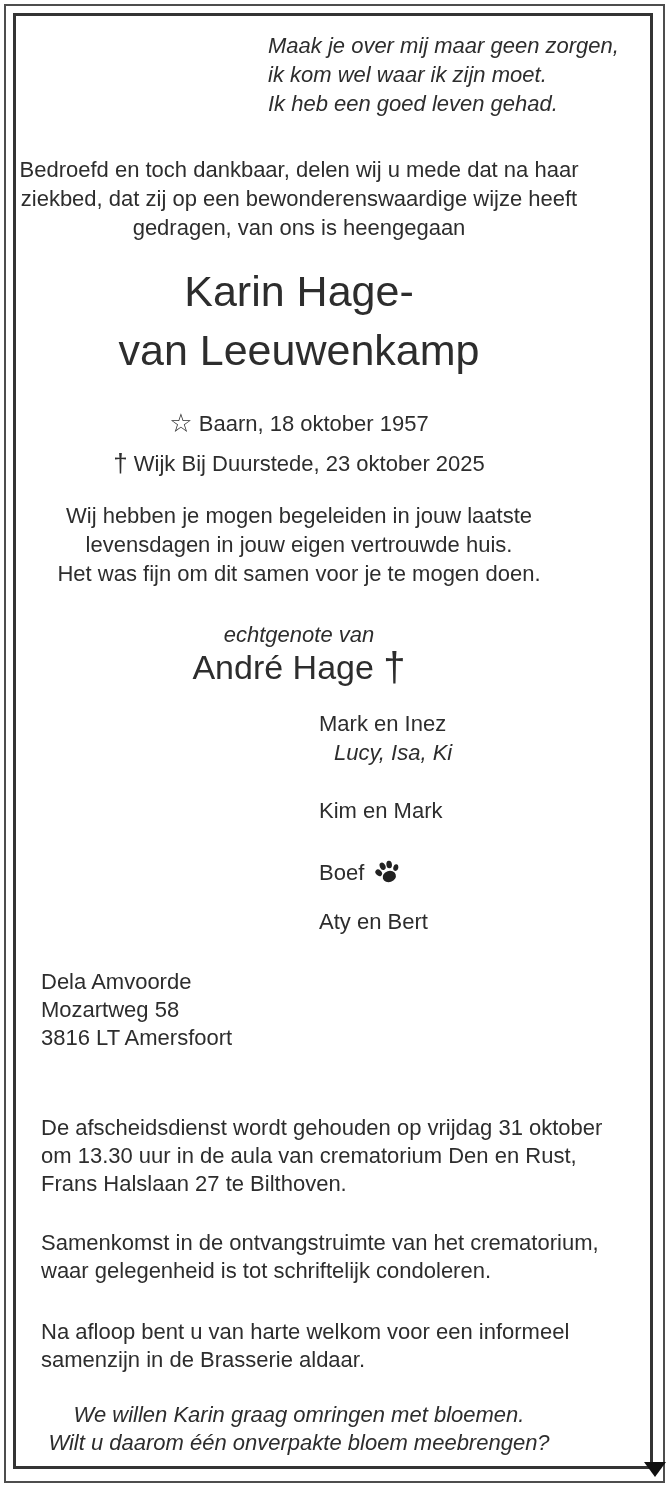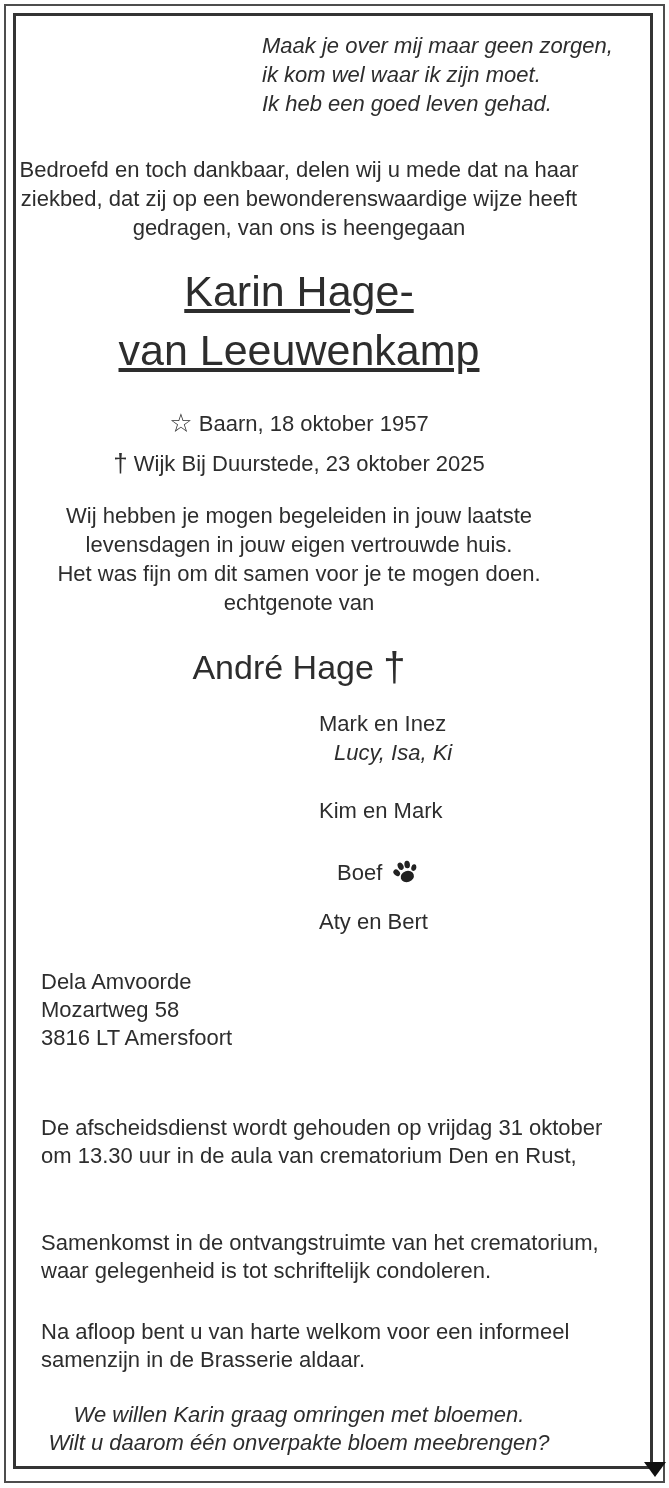--- a/index.html
+++ b/index.html
@@ -18,35 +18,35 @@
   }
   .inner-frame {
     position: absolute;
     left: 13px; top: 13px; right: 16px; bottom: 19px;
     border: 3px solid #343434;
     pointer-events: none;
   }
   .block { position: absolute; font-size: 22px; line-height: 29px; }
   .centered { left: 13px; width: 572px; text-align: center; }
 
-  .quote { left: 262px; top: 31px; font-style: italic; }
+  .quote { left: 268px; top: 31px; font-style: italic; }
   .intro { top: 155px; }
-  .name-block { top: 262px; font-size: 43px; line-height: 59px; text-decoration: underline; }
+  .name-block { top: 262px; font-size: 43px; line-height: 59px; }
   .birth-line { top: 409px; }
   .death-line { top: 449px; }
   .symbol { font-size: 26px; line-height: 29px; vertical-align: -1px; }
   .care { top: 501px; }
-  .spouse-label { top: 588px; }
+  .spouse-label { top: 620px; font-style: italic; }
   .spouse-name { top: 647px; font-size: 34px; line-height: 40px; }
   .spouse-name .symbol { font-size: 40px; line-height: 40px; vertical-align: -2px; }
   .family { left: 319px; top: 709px; }
   .family-row { white-space: nowrap; }
   .family-row.italic-indent { font-style: italic; padding-left: 15px; }
   .family-row.gap-29 { margin-top: 29px; }
-  .family-row.gap-33 { margin-top: 33px; margin-left: 18px; }
+  .family-row.gap-33 { margin-top: 33px; }
   .family-row.gap-28 { margin-top: 20px; }
   .family-row.with-icon { display: flex; align-items: center; gap: 11px; }
   .paw-svg { transform: rotate(-18deg); fill: #222; }
   .address { left: 41px; top: 968px; line-height: 28px; }
   .service { left: 41px; top: 1114px; line-height: 28px; }
   .gathering { left: 41px; top: 1229px; line-height: 28px; }
   .informal { left: 41px; top: 1318px; line-height: 28px; }
   .flowers { top: 1401px; font-style: italic; line-height: 28px; }
   .scroll-icon {
     position: absolute;
@@ -123,20 +123,21 @@
 
 <div class="block address">
   <div>Dela Amvoorde</div>
   <div>Mozartweg 58</div>
   <div>3816 LT Amersfoort</div>
 </div>
 
 <div class="block service">
   <div>De afscheidsdienst wordt gehouden op vrijdag 31 oktober</div>
   <div>om 13.30 uur in de aula van crematorium Den en Rust,</div>
+  <div>Frans Halslaan 27 te Bilthoven.</div>
 </div>
 
 <div class="block gathering">
   <div>Samenkomst in de ontvangstruimte van het crematorium,</div>
   <div>waar gelegenheid is tot schriftelijk condoleren.</div>
 </div>
 
 <div class="block informal">
   <div>Na afloop bent u van harte welkom voor een informeel</div>
   <div>samenzijn in de Brasserie aldaar.</div>

